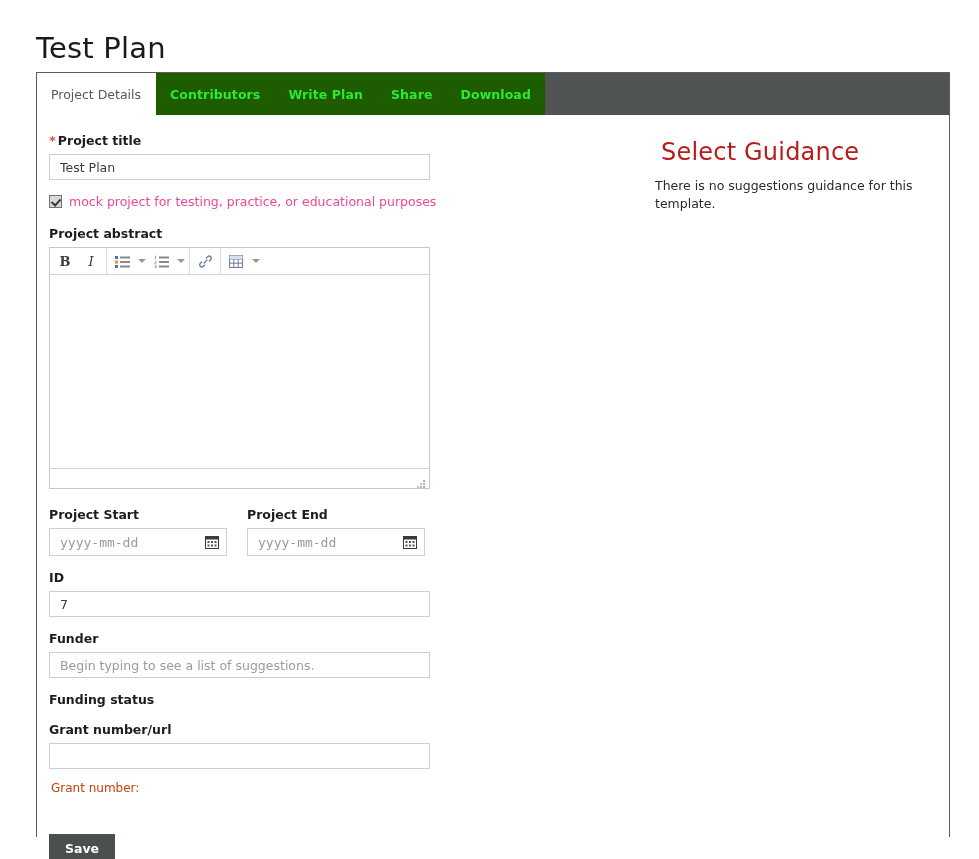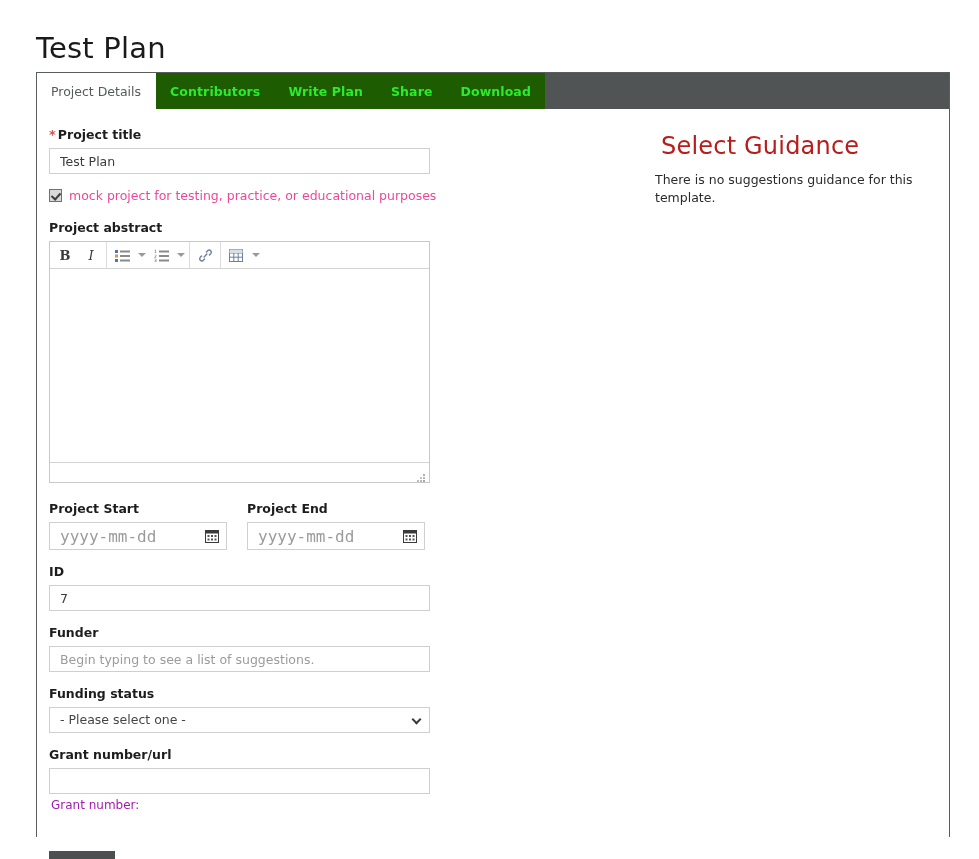--- a/index.html
+++ b/index.html
@@ -38,21 +38,21 @@
     top: 72px;
     width: 914px;
     height: 765px;
     border: 1px solid #5a5d5e;
     background: #ffffff;
   }
 
   
   .tabbar {
     position: relative;
-    height: 36px;
+    height: 42px;
     background: #515455;
     display: flex;
     align-items: stretch;
     overflow: hidden;
   }
   .tab {
     display: flex;
     align-items: center;
     padding: 0 14px;
     font-size: 12.5px;
@@ -230,21 +230,21 @@
     display: flex;
     gap: 20px;
     margin: 18px 0 14px 0;
   }
   .datecell { width: 178px; }
   .datewrap { position: relative; width: 178px; }
   .datewrap .txtinput {
     width: 178px;
     padding-right: 28px;
     font-family: "DejaVu Sans Mono", "Liberation Mono", monospace;
-    font-size: 16px;
+    font-size: 13px;
     color: #6d6d6d;
     height: 28px;
     line-height: 26px;
   }
   .cal-icon {
     position: absolute;
     right: 8px; top: 6px;
     width: 14px; height: 14px;
     cursor: pointer;
   }
@@ -274,22 +274,22 @@
   .sel-caret i {
     display: block;
     width: 7px; height: 7px;
     border-right: 2px solid #3b3b3b;
     border-bottom: 2px solid #3b3b3b;
     transform: rotate(45deg);
   }
 
   .hinttext {
     font-size: 12px;
-    color: #a21caf;
-    margin: 4px 0 0 2px;
+    color: #c2410c;
+    margin: 12px 0 0 2px;
     line-height: 15px;
   }
 
   
   .savebtn {
     margin-top: 24px;
     background: #4c4f50;
     color: #ffffff;
     border: none;
     font-family: "DejaVu Sans", "Liberation Sans", sans-serif;
@@ -491,28 +491,20 @@
 
       
       <div class="field">
         <label class="flabel">Funder</label>
         <input class="txtinput" type="text" placeholder="Begin typing to see a list of suggestions." style="">
       </div>
 
       
       <div class="field">
         <label class="flabel">Funding status</label>
-        <div class="selwrap">
-          <select class="selbox">
-            <option>- Please select one -</option>
-          </select>
-          <span class="sel-caret">
-              <i></i>
-            </span>
-        </div>
       </div>
 
       
       <div class="field">
         <label class="flabel">Grant number/url</label>
         <input class="txtinput" type="text" value="" style="">
         <div class="hinttext">Grant number:</div>
       </div>
 
       

